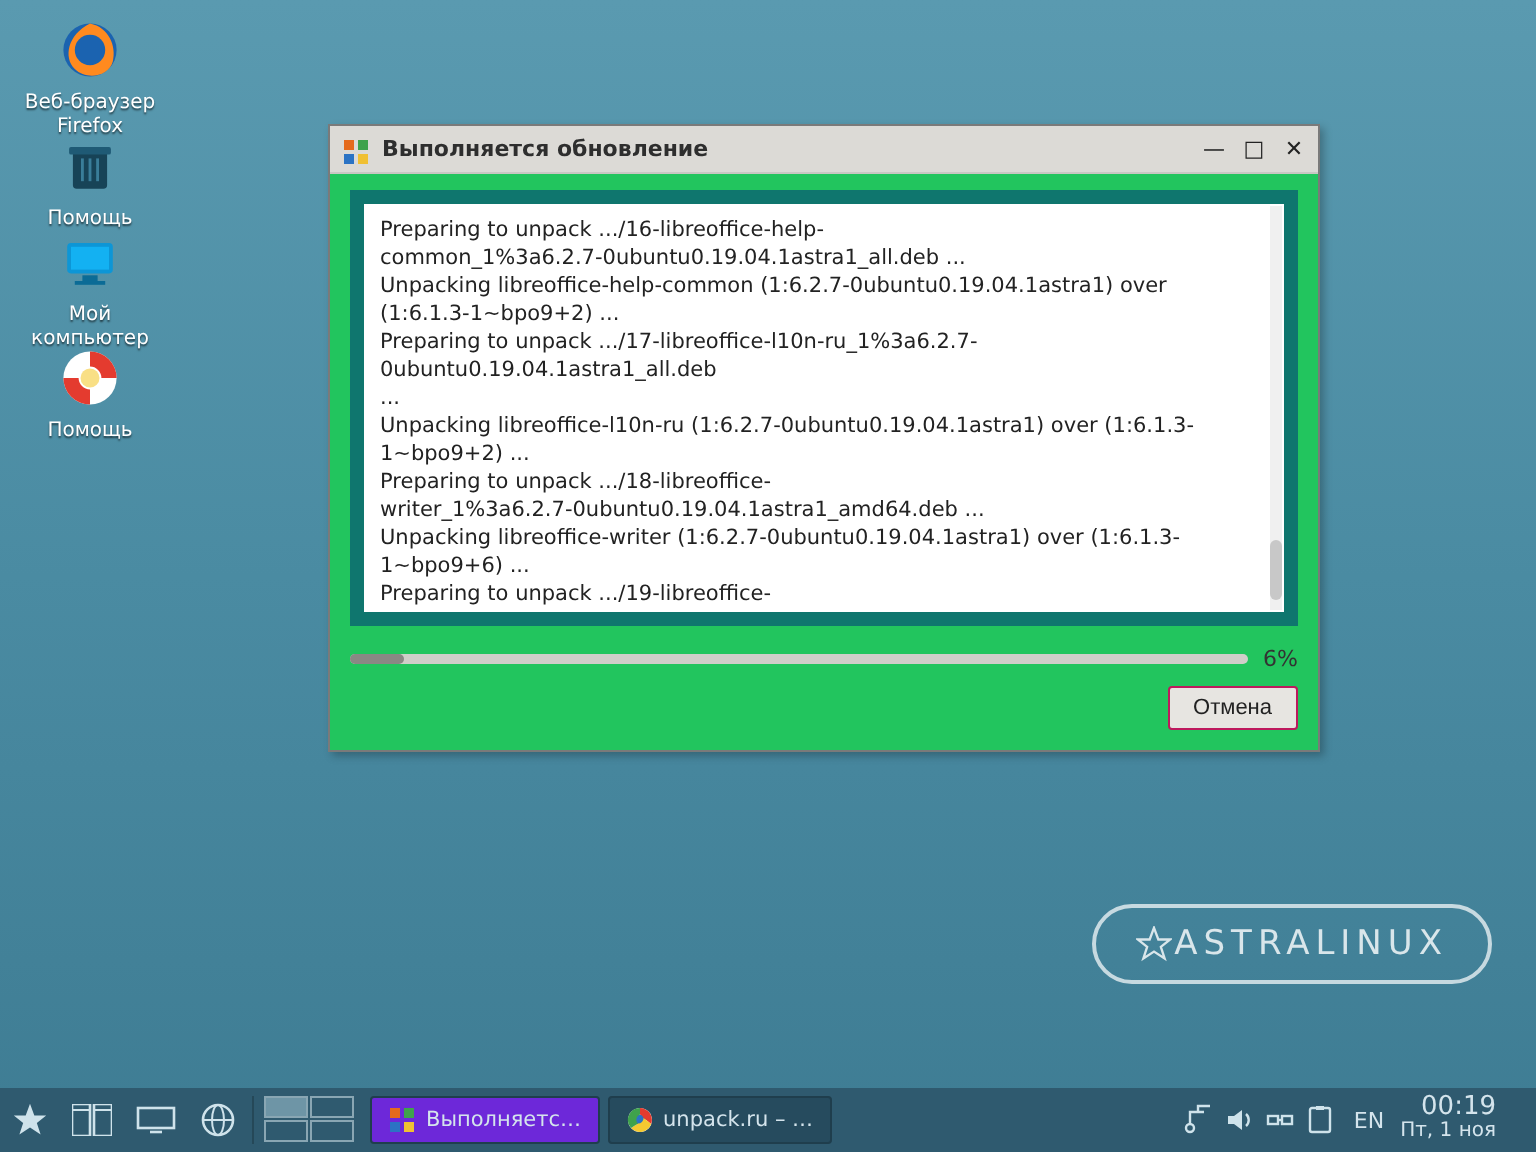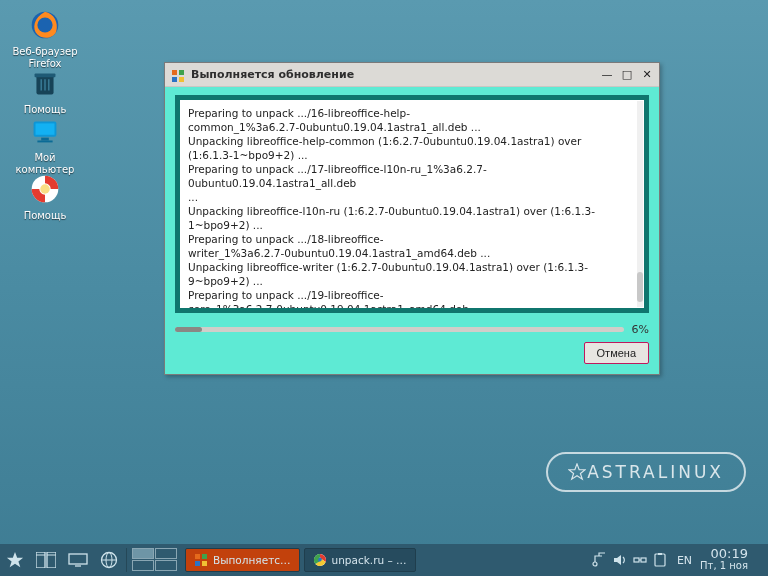--- a/index.html
+++ b/index.html
@@ -10,45 +10,45 @@
   .desktop { position: absolute; top: 0; left: 0; right: 0; bottom: 32px; }
   .dicon { position: absolute; width: 70px; text-align: center; color: #fff; font-size: 10px; cursor: pointer; }
   .dicon .dimg { width: 38px; height: 38px; margin: 0 auto 2px; display: flex; align-items: center; justify-content: center; }
   .dicon .dlbl { text-shadow: 0 1px 1px rgba(0,0,0,0.6); line-height: 12px; }
 
   
   .watermark { position: absolute; right: 22px; bottom: 52px; border: 2px solid rgba(255,255,255,0.7); border-radius: 24px; padding: 8px 20px; color: rgba(255,255,255,0.8); font-size: 17px; letter-spacing: 3px; font-weight: 500; display: flex; align-items: center; gap: 1px; }
   .watermark svg { width: 18px; height: 18px; }
 
   
-  .dialog { position: absolute; top: 62px; left: 164px; width: 496px; background: #5eead4; border: 1px solid #7a7a7a; box-shadow: 2px 2px 4px rgba(0,0,0,0.25); }
+  .dialog { position: absolute; top: 62px; left: 164px; width: 496px; background: #22c55e; border: 1px solid #7a7a7a; box-shadow: 2px 2px 4px rgba(0,0,0,0.25); }
   .titlebar { height: 24px; background: #dcdad6; display: flex; align-items: center; padding: 0 4px 0 6px; border-bottom: 1px solid #c9c7c3; }
   .titlebar .ticon { width: 14px; height: 14px; margin-right: 6px; }
   .titlebar .ttitle { font-size: 11px; font-weight: bold; color: #2e2e2e; flex: 1; }
   .titlebar .tbtn { width: 16px; height: 14px; margin-left: 4px; display: flex; align-items: center; justify-content: center; cursor: pointer; font-size: 11px; color: #222; }
   .dcontent { padding: 8px 10px 10px; }
-  .logbox { background: #fff; border: 5px solid #0f766e; height: 218px; padding: 6px 8px; font-size: 10.5px; color: #222; line-height: 14px; overflow: hidden; position: relative; }
+  .logbox { background: #fff; border: 7px solid #0f766e; height: 218px; padding: 6px 8px; font-size: 10.5px; color: #222; line-height: 14px; overflow: hidden; position: relative; }
   .logbox .scroll-track { position: absolute; right: 1px; top: 1px; bottom: 1px; width: 6px; background: #f0f0f0; }
   .logbox .scroll-thumb { position: absolute; right: 1px; bottom: 6px; width: 6px; height: 30px; background: #c8c8c8; border-radius: 3px; }
   .progressrow { display: flex; align-items: center; margin: 10px 0 4px; gap: 8px; }
   .progress { flex: 1; height: 5px; background: #d0cec9; border-radius: 3px; position: relative; }
   .progress .pfill { position: absolute; left: 0; top: 0; bottom: 0; width: 6%; background: #8a8884; border-radius: 3px; }
   .ppct { font-size: 11px; color: #333; }
   .btnrow { text-align: right; margin-top: 6px; }
   .cancelbtn { background: #e7e5e1; border: 1px solid #be185d; padding: 4px 12px; font-size: 11px; color: #222; cursor: pointer; border-radius: 2px; }
 
   
   .taskbar { position: absolute; left: 0; right: 0; bottom: 0; height: 32px; background: #2f5a6f; display: flex; align-items: stretch; color: #d4e4ec; font-size: 11px; }
   .taskbar .tbitem { display: flex; align-items: center; padding: 0 6px; cursor: pointer; }
   .taskbar .divider { width: 1px; background: rgba(0,0,0,0.2); margin: 4px 2px; }
   .taskbar .workspace { width: 46px; margin: 4px 3px; position: relative; }
   .taskbar .workspace .ws { position: absolute; border: 1px solid #89a6b3; }
   .taskbar .tasks { display: flex; align-items: center; gap: 4px; padding: 0 4px; flex: 1; }
   .taskbtn { height: 24px; display: flex; align-items: center; gap: 5px; padding: 0 8px; background: #264b5e; border: 1px solid #1f3e4d; border-radius: 2px; max-width: 125px; overflow: hidden; cursor: pointer; white-space: nowrap; font-size: 10.5px; }
-  .taskbtn.active { background: #c2410c; }
+  .taskbtn.active { background: #6d28d9; }
   .tray { display: flex; align-items: center; gap: 2px; padding: 0 4px; }
   .tray .trayicon { width: 18px; height: 18px; display: flex; align-items: center; justify-content: center; cursor: pointer; }
   .clock { display: flex; flex-direction: column; align-items: flex-end; justify-content: center; padding: 0 20px 0 4px; line-height: 12px; font-size: 10px; }
   .clock .ctime { font-size: 13px; }
   .lang { font-size: 11px; padding: 0 4px; display: flex; align-items: center; cursor: pointer; }
 </style>
 </head>
 <body>
 
 <div class="desktop">
@@ -128,21 +128,21 @@
       <div class="logbox">
         <div>Preparing to unpack .../16-libreoffice-help-</div>
         <div>common_1%3a6.2.7-0ubuntu0.19.04.1astra1_all.deb ...</div>
         <div>Unpacking libreoffice-help-common (1:6.2.7-0ubuntu0.19.04.1astra1) over</div>
         <div>(1:6.1.3-1~bpo9+2) ...</div>
         <div>Preparing to unpack .../17-libreoffice-l10n-ru_1%3a6.2.7-0ubuntu0.19.04.1astra1_all.deb</div>
         <div>...</div>
         <div>Unpacking libreoffice-l10n-ru (1:6.2.7-0ubuntu0.19.04.1astra1) over (1:6.1.3-1~bpo9+2) ...</div>
         <div>Preparing to unpack .../18-libreoffice-</div>
         <div>writer_1%3a6.2.7-0ubuntu0.19.04.1astra1_amd64.deb ...</div>
-        <div>Unpacking libreoffice-writer (1:6.2.7-0ubuntu0.19.04.1astra1) over (1:6.1.3-9~bpo9+2) ...</div>
+        <div>Unpacking libreoffice-writer (1:6.2.7-0ubuntu0.19.04.1astra1) over (1:6.1.3-1~bpo9+6) ...</div>
         <div>Preparing to unpack .../19-libreoffice-</div>
         <div>core_1%3a6.2.7-0ubuntu0.19.04.1astra1_amd64.deb ...</div>
         <div>Unpacking libreoffice-core (1:6.2.7-0ubuntu0.19.04.1astra1) over (1:6.1.3-1~bpo9+2) ...</div>
 
         <div class="scroll-track"></div>
         <div class="scroll-thumb"></div>
       </div>
       <div class="progressrow">
         <div class="progress">
           <div class="pfill"></div>

